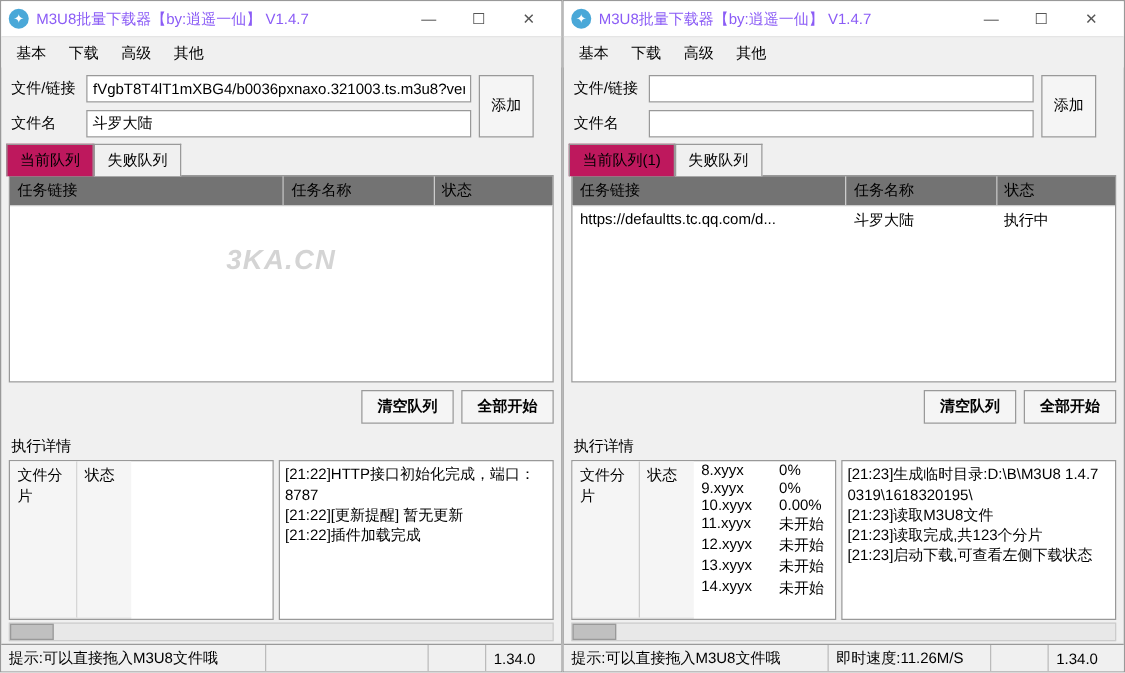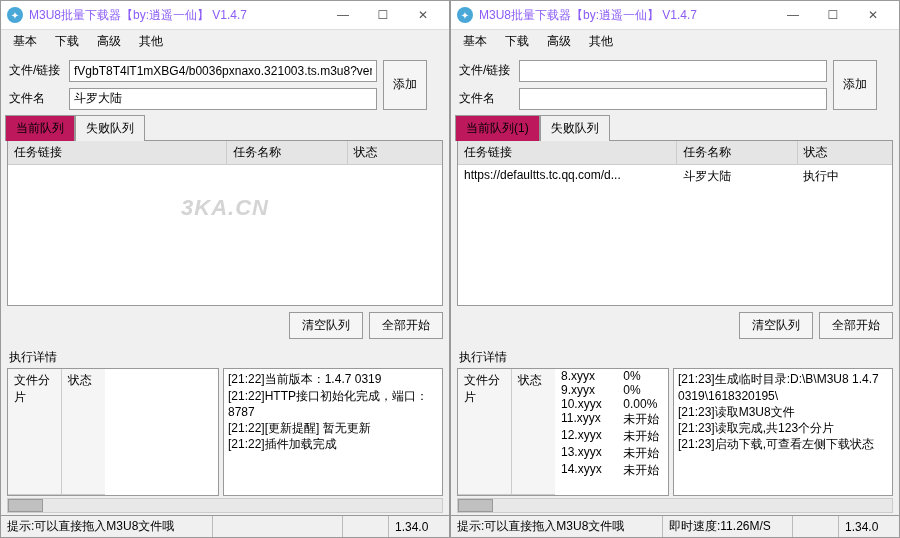--- a/index.html
+++ b/index.html
@@ -3,40 +3,40 @@
 <meta charset="utf-8">
 <style>
 * { box-sizing: border-box; margin: 0; padding: 0; font-family: "Microsoft YaHei", SimSun, sans-serif; font-size: 12px; }
 body { background: #e8e8e8; display: flex; width: 900px; height: 538px; }
 .window { width: 450px; height: 538px; background: #f0f0f0; border: 1px solid #999; display: flex; flex-direction: column; }
 .titlebar { height: 30px; background: #fff; display: flex; align-items: center; padding: 0 6px; border-bottom: 1px solid #ddd; }
 .app-icon { width: 16px; height: 16px; border-radius: 50%; background: #4aa8d8; margin-right: 6px; display:flex; align-items:center; justify-content:center; color:#fff; font-size:10px;}
 .title-text { flex: 1; color: #8b5cf6; }
 .win-btns { display: flex; }
 .win-btn { width: 40px; height: 28px; display: flex; align-items: center; justify-content: center; color: #555; cursor: default; }
-.menubar { height: 24px; display: flex; padding: 0 4px; gap: 2px; background:#f0f0f0;}
+.menubar { height: 24px; display: flex; align-items: center; padding: 0 4px; gap: 2px; background:#f0f0f0;}
 .menu-item { padding: 3px 8px; cursor: default; }
 .input-area { padding: 6px 8px 4px 8px; display: grid; grid-template-columns: 54px 1fr 58px; grid-template-rows: auto auto; gap: 6px 6px; align-items: center; }
 .label { text-align: left; }
 .text-input { height: 22px; border: 1px solid #999; background: #fff; padding: 0 4px; font-size: 12px; width:100%;}
 .add-btn { grid-row: 1 / span 2; grid-column: 3; height: 50px; width: 44px; border: 1px solid #999; background: #f5f5f5; cursor: default; }
 .tabs { display: flex; padding: 0 4px; }
 .tab { padding: 4px 10px; border: 1px solid #999; border-bottom: none; background: #f0f0f0; margin-right: 0px; cursor: default; position:relative; top:1px;}
 .tab.active { background: #be185d; z-index:2;}
 .task-panel { margin: 0 6px; border: 1px solid #999; background: #fff; height: 170px; display: flex; flex-direction: column; }
 .task-header { display: flex; border-bottom: 1px solid #ccc; }
-.th { padding: 3px 6px; border-right: 1px solid #ccc; background:#e5e5e5;}
+.th { padding: 3px 6px; border-right: 1px solid #ccc; background:#737373;}
 .th1 { flex: 2.5; } .th2 { flex: 1.3; } .th3 { flex: 1; border-right:none;}
 .task-body { flex: 1; overflow: hidden; }
 .task-row { display: flex; padding: 2px 0;}
 .td { padding: 1px 6px; overflow: hidden; white-space: nowrap; text-overflow: ellipsis; }
 .td1 { flex: 2.5; } .td2 { flex: 1.3; } .td3 { flex: 1; }
 .watermark { position: relative; text-align:center; color:#aaa; font-size:22px; font-weight:bold; font-style:italic; opacity:0.5; padding-top:30px; font-family: Arial; letter-spacing:1px;}
 .btn-row { display: flex; justify-content: flex-end; gap: 6px; padding: 6px; }
-.btn { padding: 4px 12px; border: 1px solid #999; background: #f5f5f5; cursor: default; }
+.btn { padding: 4px 12px; border: 1px solid #999; background: #f5f5f5; cursor: default; font-weight: bold; }
 .section-title { padding: 4px 8px 2px 8px; }
 .detail-area { display: flex; margin: 0 6px 2px 6px; gap: 4px; height: 130px; }
 .detail-left { flex: 1; border: 1px solid #999; background: #fff; display:flex; flex-direction:row; overflow:hidden;}
 .detail-right { flex: 1; border: 1px solid #999; background: #fff; padding: 2px 4px; overflow:hidden; line-height:1.35;}
 .dl-header { display:flex; border-bottom:1px solid #ccc;}
 .dlh { padding:3px 6px; background:#f5f5f5; border-right:1px solid #ccc;}
 .dlh1{flex:1.3;} .dlh2{flex:1; border-right:none;}
 .dl-body { flex:1; overflow:hidden;}
 .dl-row { display:flex; padding:0 0;}
 .dlc1{flex:1.3; padding:0 6px;} .dlc2{flex:1; padding:0 6px;}
@@ -93,21 +93,20 @@
   <div class="section-title">执行详情</div>
   <div class="detail-area">
     <div class="detail-left">
       <div class="dl-header">
         <div class="dlh dlh1">文件分片</div>
         <div class="dlh dlh2">状态</div>
       </div>
       <div class="dl-body"></div>
     </div>
     <div class="detail-right" id="log-left">
-        <div>[21:22]当前版本：1.4.7 0319</div>
         <div>[21:22]HTTP接口初始化完成，端口：8787</div>
         <div>[21:22][更新提醒] 暂无更新</div>
         <div>[21:22]插件加载完成</div>
       </div>
   </div>
   <div class="scroll-stub">
       <div class="scroll-thumb" style="left:0;width:35px;"></div>
     </div>
   <div class="statusbar">
     <div class="status-cell sc1">提示:可以直接拖入M3U8文件哦</div>

